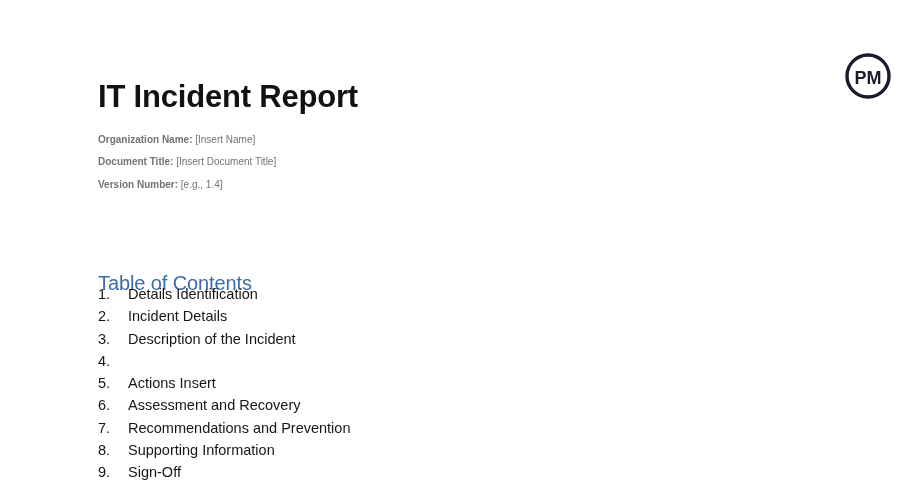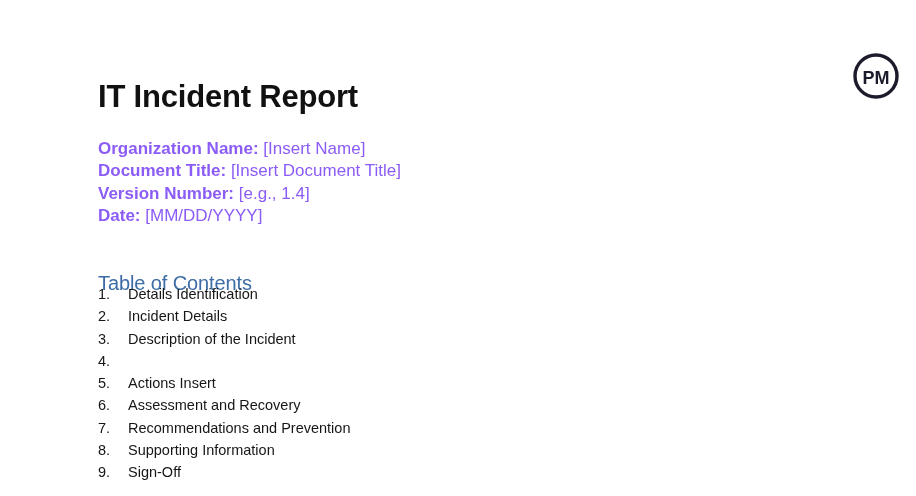--- a/index.html
+++ b/index.html
@@ -32,21 +32,21 @@
     font-size: 31px;
     font-weight: bold;
     letter-spacing: -0.2px;
     line-height: 36px;
     color: #111111;
     white-space: nowrap;
   }
 
   .brand {
     position: absolute;
-    right: 16px;
+    right: 24px;
     top: 52px;
     display: flex;
     align-items: flex-start;
     gap: 21px;
   }
   .brand-mark {
     width: 48px;
     height: 48px;
     flex: 0 0 auto;
     display: block;
@@ -57,24 +57,24 @@
     color: #1b1b2b;
     letter-spacing: -0.6px;
     line-height: 30px;
     white-space: nowrap;
   }
 
   
   .meta {
     position: absolute;
     left: 76px;
-    top: 138px;
-    font-size: 17px;
+    top: 129px;
+    font-size: 10px;
     line-height: 22.3px;
-    color: #8b5cf6;
+    color: #737373;
   }
   .meta-row {
     white-space: nowrap;
   }
   .meta-label {
     font-weight: bold;
   }
   .meta-value {
     font-weight: normal;
   }
@@ -138,24 +138,20 @@
       <span class="meta-value">[Insert Name]</span>
     </div>
     <div class="meta-row">
       <span class="meta-label">Document Title:</span>
       <span class="meta-value">[Insert Document Title]</span>
     </div>
     <div class="meta-row">
       <span class="meta-label">Version Number:</span>
       <span class="meta-value">[e.g., 1.4]</span>
     </div>
-    <div class="meta-row">
-      <span class="meta-label">Date:</span>
-      <span class="meta-value">[MM/DD/YYYY]</span>
-    </div>
   </div>
 
   <h2 class="toc-heading">Table of Contents</h2>
 
   <ol class="toc-list">
     <li class="toc-item">
       <span class="toc-num">1.</span>
       <span class="toc-label">Details Identification</span>
     </li>
     <li class="toc-item">

